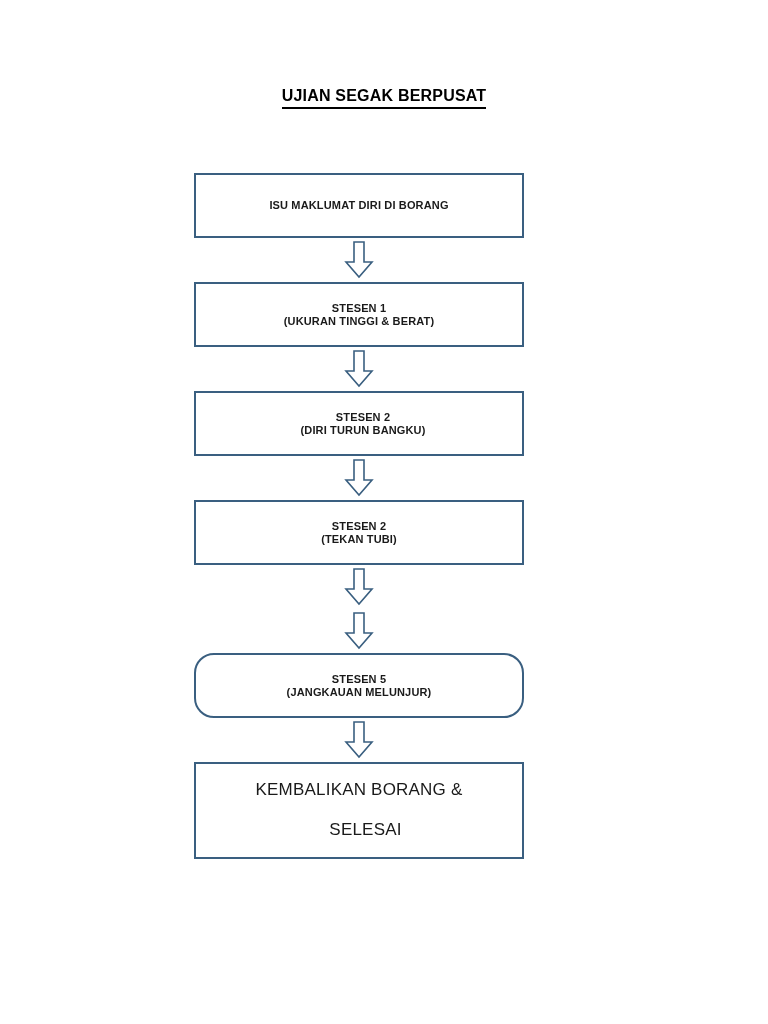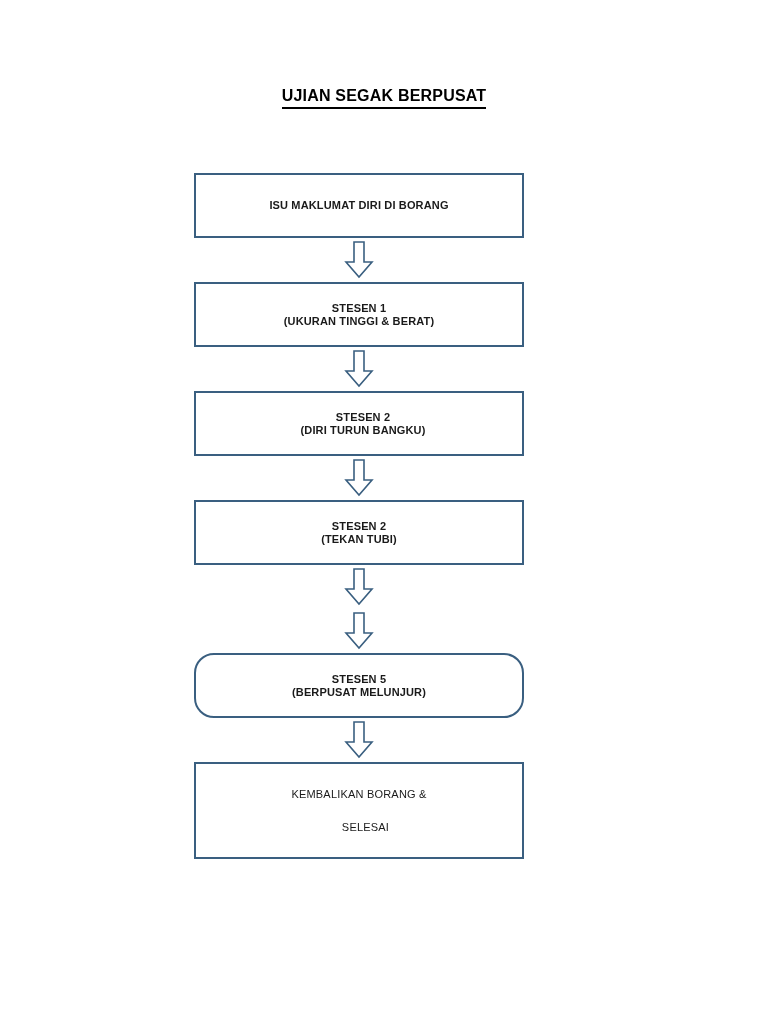--- a/index.html
+++ b/index.html
@@ -72,21 +72,21 @@
     font-size: 11px;
     font-weight: 600;
     letter-spacing: 0.15px;
     color: #1a1a1a;
     line-height: 1.1;
   }
   .flow-box.size-std .box-line + .box-line {
   }
 
   .flow-box.size-tall .box-line {
-    font-size: 11px;
+    font-size: 17px;
     font-weight: 400;
     letter-spacing: 0.2px;
   }
   .flow-box.size-tall .box-line + .box-line {
     margin-top: 21px;
     margin-left: 13px;
   }
 
   
   .arrow-wrap {
@@ -145,21 +145,21 @@
           <polygon points="10,1 20,1 20,21 28,21 15,36 2,21 10,21" fill="#ffffff" stroke="#3a5f80" stroke-width="1.6" stroke-linejoin="miter"></polygon>
         </svg>
       </div>
       <div class="arrow-wrap">
         <svg width="30" height="38" viewBox="0 0 30 38">
           <polygon points="10,1 20,1 20,21 28,21 15,36 2,21 10,21" fill="#ffffff" stroke="#3a5f80" stroke-width="1.6" stroke-linejoin="miter"></polygon>
         </svg>
       </div>
       <div class="flow-box size-std" style="border-color: rgb(58, 95, 128); border-radius: 20px;">
         <div class="box-line">STESEN 5</div>
-        <div class="box-line">(BERPUSAT MELUNJUR)</div>
+        <div class="box-line">(JANGKAUAN MELUNJUR)</div>
       </div>
       <div class="arrow-wrap">
         <svg width="30" height="38" viewBox="0 0 30 38">
           <polygon points="10,1 20,1 20,21 28,21 15,36 2,21 10,21" fill="#ffffff" stroke="#3a5f80" stroke-width="1.6" stroke-linejoin="miter"></polygon>
         </svg>
       </div>
       <div class="flow-box size-tall" style="border-color: rgb(58, 95, 128);">
         <div class="box-line">KEMBALIKAN BORANG &amp;</div>
         <div class="box-line">SELESAI</div>
       </div>

